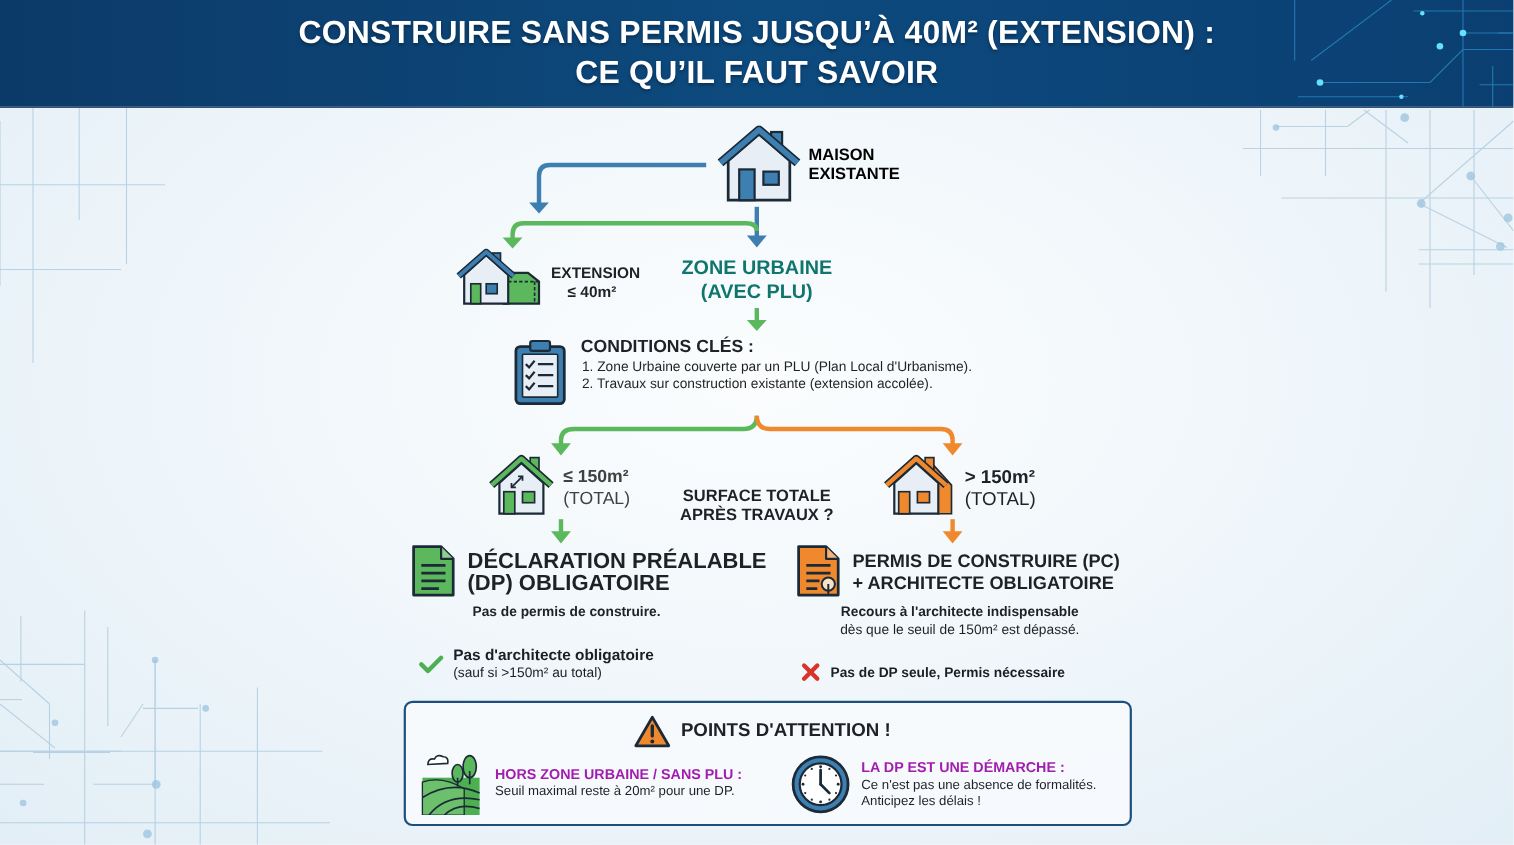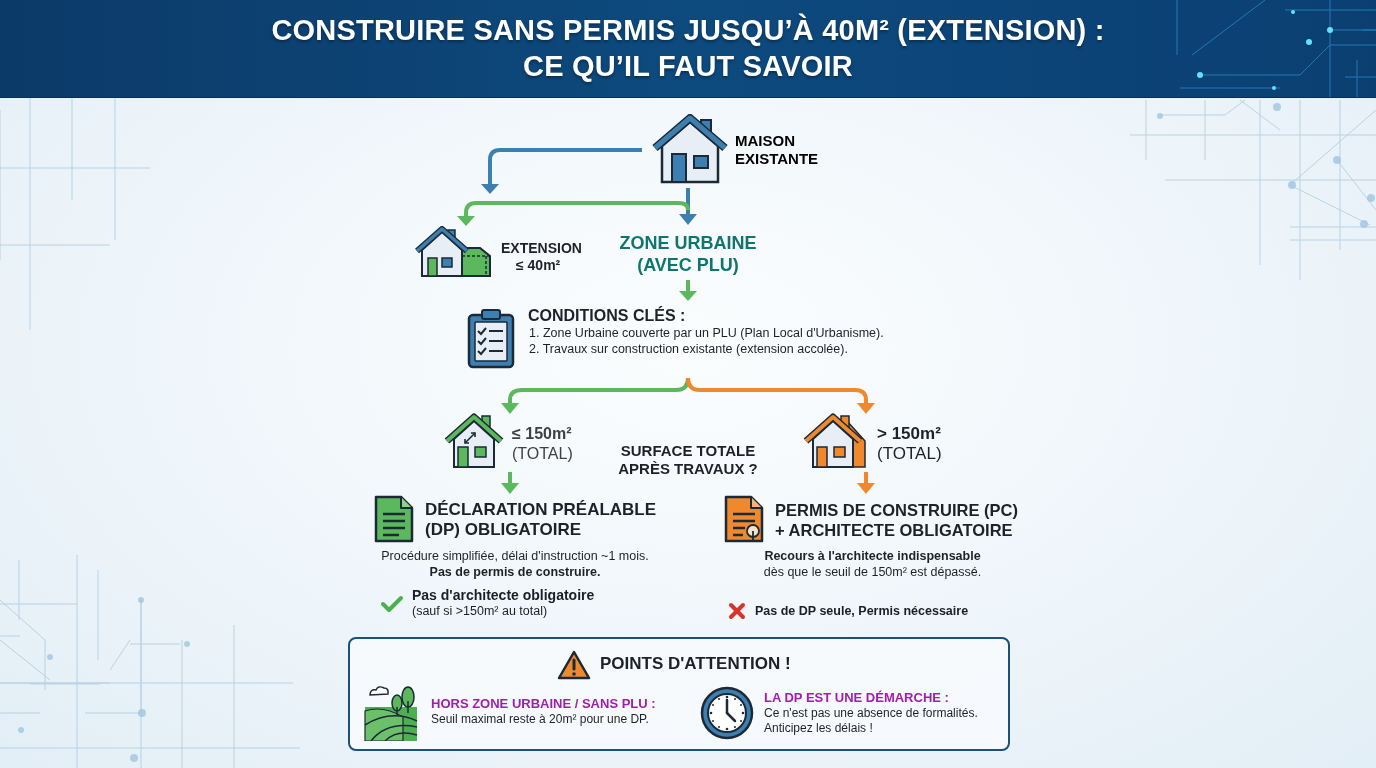--- a/index.html
+++ b/index.html
@@ -27,25 +27,25 @@
   .lbl-bold { font-weight: bold; }
   .t-maison { left: 735px; top: 132px; font-size: 15px; line-height: 18px; font-weight: bold; color: #000000; }
   .t-ext { left: 501px; top: 240px; font-size: 14px; line-height: 17px; font-weight: bold; color: #1e2226; }
   .t-ext2 { left: 516px; top: 257px; font-size: 14px; line-height: 17px; font-weight: bold; color: #1e2226; }
   .t-zone { left: 606px; top: 232px; width: 164px; text-align: center; font-size: 18px; line-height: 22px; font-weight: bold; color: #0f766e; }
   .cond-title { left: 528px; top: 307px; font-size: 16px; font-weight: bold; color: #1e2226; }
   .cond-item { font-size: 12.5px; line-height: 15.5px; color: #1e2226; }
   .t-left-surf { left: 512px; top: 424px; font-size: 16px; line-height: 20px; color: #404040; }
   .t-right-surf { left: 877px; top: 424px; font-size: 17px; line-height: 20px; color: #1e2226; }
   .t-question { left: 600px; top: 425px; width: 176px; text-align: center; font-size: 15px; line-height: 18px; font-weight: bold; color: #1e2226; margin-top: 17px; }
-  .dp-title { left: 425px; top: 500px; font-size: 17px; line-height: 20px; font-weight: bold; color: #1e2226; }
+  .dp-title { left: 425px; top: 500px; font-size: 20px; line-height: 20px; font-weight: bold; color: #1e2226; }
   .pc-title { left: 775px; top: 500px; font-size: 16.5px; line-height: 20px; font-weight: bold; color: #1e2226; }
   .desc { font-size: 12.5px; line-height: 16px; color: #1e2226; text-align: center; }
   .attn-box {
-    position: absolute; left: 348px; top: 637px; width: 662px; height: 114px;
+    position: absolute; left: 367px; top: 637px; width: 662px; height: 114px;
     border: 2px solid #1d4f7c; border-radius: 8px;
     background: rgba(246,250,253,0.92);
   }
   .attn-title { position: absolute; left: 250px; top: 15px; font-size: 17px; font-weight: bold; color: #1e2226; }
   .attn-h { font-size: 13px; font-weight: bold; color: #a21caf; line-height: 16px; }
   .attn-t { font-size: 12px; color: #1e2226; line-height: 15px; }
 </style>
 </head>
 <body>
 
@@ -262,21 +262,20 @@
       <line x1="10" y1="27" x2="32" y2="27"></line>
     <line x1="10" y1="34" x2="32" y2="34"></line>
       <line x1="10" y1="41" x2="26" y2="41"></line>
   </g>
 </svg>
 <div class="abs dp-title">
   <div>DÉCLARATION PRÉALABLE</div>
   <div>(DP) OBLIGATOIRE</div>
 </div>
 <div class="abs desc" style="left:350px;top:548px;width:330px;">
-  <div>Procédure simplifiée, délai d'instruction ~1 mois.</div>
   <div class="lbl-bold">Pas de permis de construire.</div>
 </div>
 <svg class="abs" width="24" height="20" style="left:380px;top:594px;">
   <polyline points="3,10 9,16 21,4" fill="none" stroke="#4caf50" stroke-width="4" stroke-linecap="round" stroke-linejoin="round"></polyline>
 </svg>
 <div class="abs" style="left:412px;top:587px;">
   <div class="lbl-bold" style="font-size:14px;line-height:16px;">Pas d'architecte obligatoire</div>
   <div style="font-size:12.5px;line-height:16px;">(sauf si &gt;150m² au total)</div>
 </div>
 

